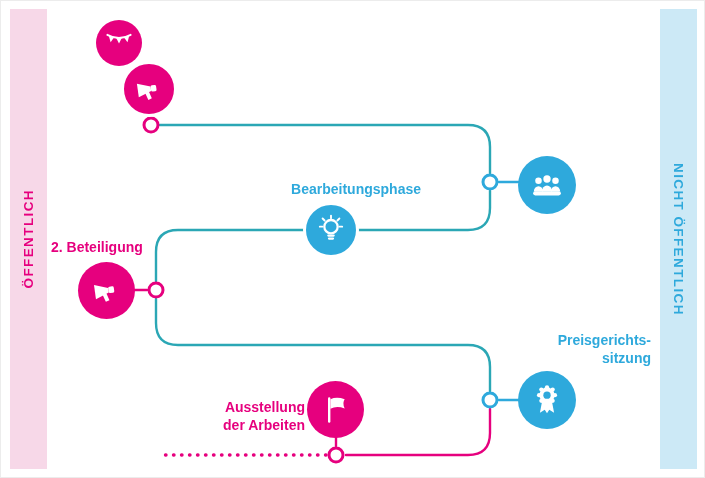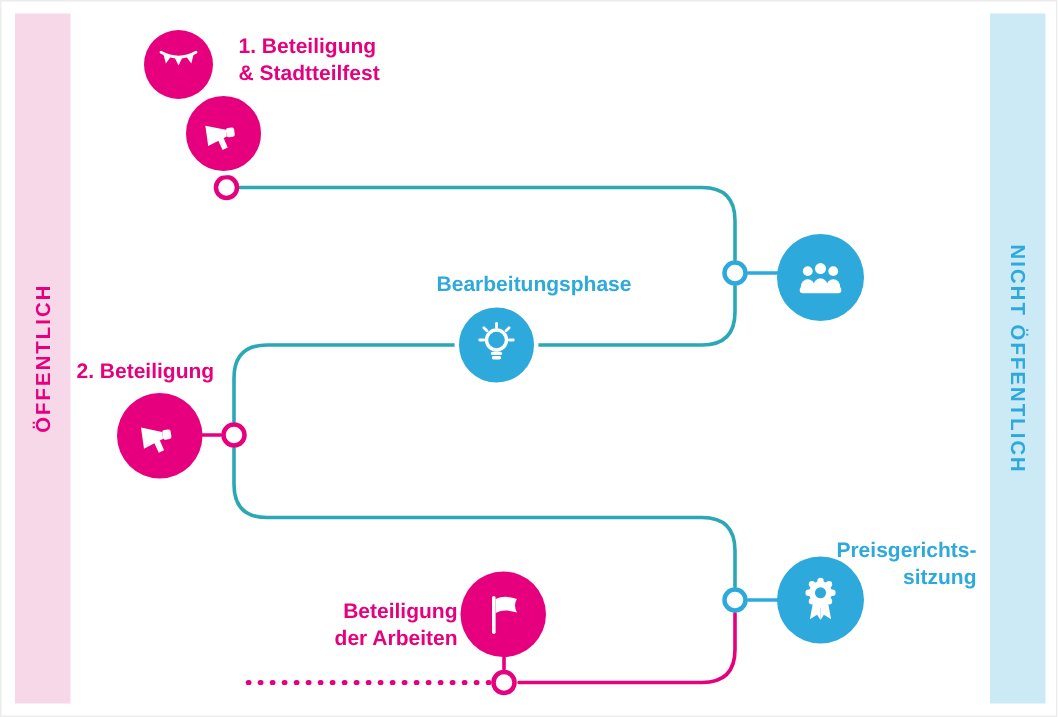--- a/index.html
+++ b/index.html
@@ -77,22 +77,20 @@
   </div>
   <div class="circle pinkbg whitering" style="left:120px;top:60px;width:56px;height:56px;">
     <svg width="30" height="30" viewBox="0 0 24 24">
       <g transform="rotate(-8 12 12)" fill="#fff">
         <path d="M3 6.5 L3 17.5 L13.5 13.8 L13.5 10.2 Z"></path>
         <rect x="13.5" y="9.4" width="4.4" height="5" rx="1.2"></rect>
         <path d="M8.5 14.8 L10.3 20.6 L13.2 19.7 L11.6 14 Z"></path>
       </g>
     </svg>
   </div>
-  <div class="lbl pink" style="left:158px;top:20px;">1. Beteiligung
-&amp; Stadtteilfest</div>
 
   <div class="circle bluebg" style="left:517px;top:155px;width:58px;height:58px;">
     <svg width="34" height="34" viewBox="0 0 24 24">
       <g fill="#fff">
         <circle cx="6" cy="9" r="2.3"></circle>
         <circle cx="12" cy="7.8" r="2.6"></circle>
         <circle cx="18" cy="9" r="2.3"></circle>
         <path d="M2.7 16.6 a3.3 3.8 0 0 1 6.6 0 z"></path>
         <path d="M8.4 16.6 a3.6 4.2 0 0 1 7.2 0 z"></path>
         <path d="M14.7 16.6 a3.3 3.8 0 0 1 6.6 0 z"></path>
@@ -114,42 +112,42 @@
   <div class="circle pinkbg" style="left:77px;top:261px;width:57px;height:57px;">
     <svg width="31" height="31" viewBox="0 0 24 24">
       <g transform="rotate(-8 12 12)" fill="#fff">
         <path d="M3 6.5 L3 17.5 L13.5 13.8 L13.5 10.2 Z"></path>
         <rect x="13.5" y="9.4" width="4.4" height="5" rx="1.2"></rect>
         <path d="M8.5 14.8 L10.3 20.6 L13.2 19.7 L11.6 14 Z"></path>
       </g>
     </svg>
   </div>
 
-  <div class="lbl blue ta-c" style="left:520px;top:356px;width:130px;">Preisgerichts-
+  <div class="lbl blue ta-c" style="left:520px;top:330px;width:130px;">Preisgerichts-
 sitzung</div>
   <div class="circle bluebg" style="left:517px;top:370px;width:58px;height:58px;">
     <svg width="34" height="34" viewBox="0 0 24 24">
       <g fill="#fff">
         <path d="M8.6 12.5 L7 21 L10.4 18.9 L12 21.4 L12 12.5 Z"></path>
         <path d="M15.4 12.5 L17 21 L13.6 18.9 L12 21.4 L12 12.5 Z"></path>
         <circle cx="17.6" cy="8.6" r="1.5"></circle>
           <circle cx="16" cy="12.6" r="1.5"></circle>
         <circle cx="12" cy="14.2" r="1.5"></circle>
           <circle cx="8" cy="12.6" r="1.5"></circle>
         <circle cx="6.4" cy="8.6" r="1.5"></circle>
           <circle cx="8" cy="4.6" r="1.5"></circle>
         <circle cx="12" cy="3" r="1.5"></circle>
           <circle cx="16" cy="4.6" r="1.5"></circle>
         <circle cx="12" cy="8.6" r="5.4"></circle>
       </g>
       <circle cx="12" cy="8.6" r="2.6" fill="#2ea9dc"></circle>
     </svg>
   </div>
 
-  <div class="lbl pink ta-c" style="left:200px;top:397px;width:104px;">Beteiligung
+  <div class="lbl pink ta-c" style="left:200px;top:397px;width:104px;">Ausstellung
 der Arbeiten</div>
   <div class="circle pinkbg" style="left:306px;top:380px;width:57px;height:57px;">
     <svg width="32" height="32" viewBox="0 0 24 24">
       <g fill="#fff">
         <rect x="6" y="2.5" width="1.8" height="19" rx="0.9"></rect>
         <path d="M7.8 4 Q12.5 1.8 18.5 4 Q16.5 6.9 18.5 10.8 Q12.5 8.7 7.8 11 Z"></path>
       </g>
     </svg>
   </div>
 

